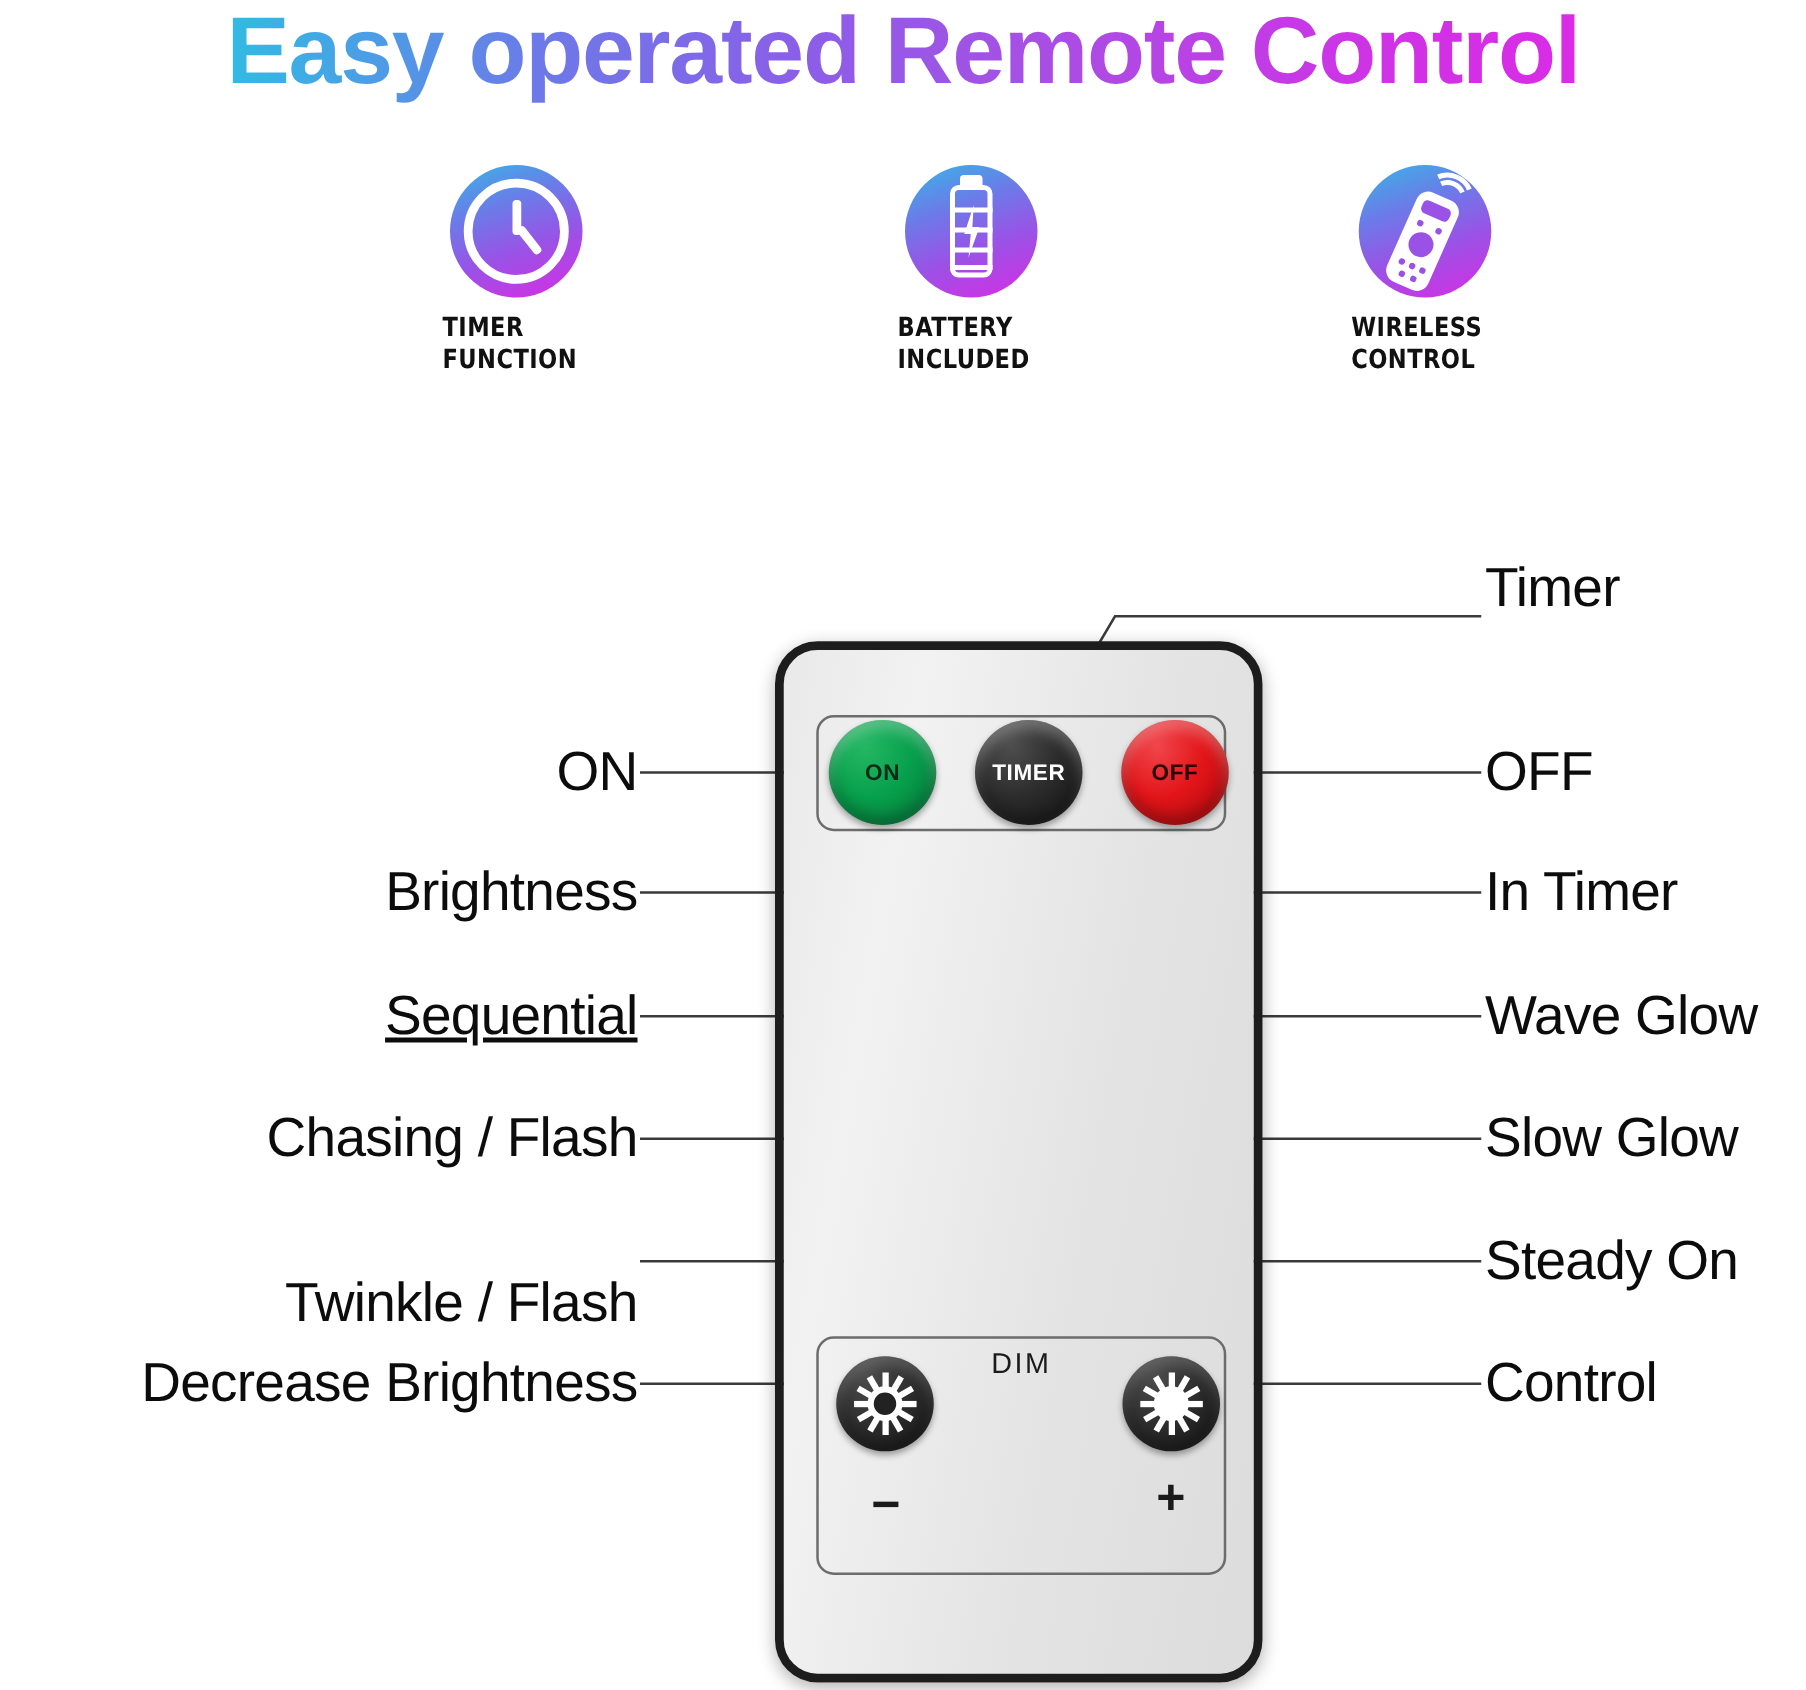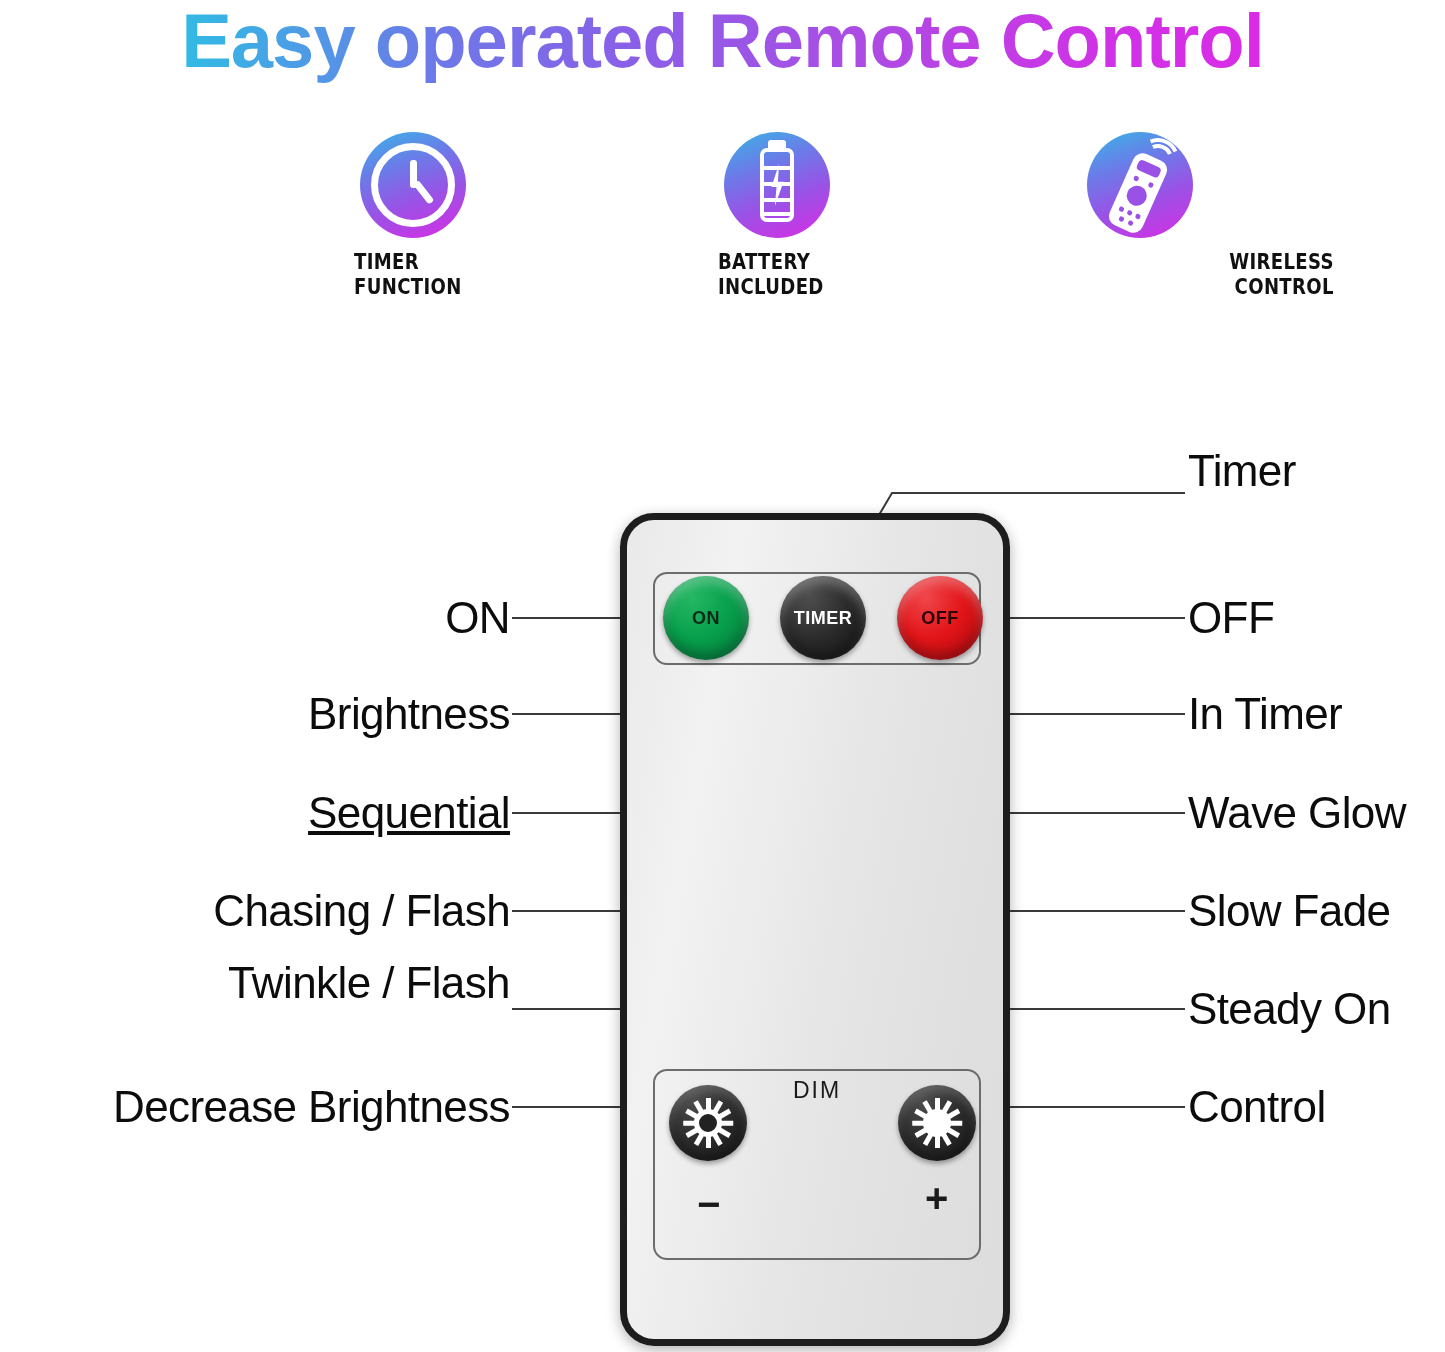--- a/index.html
+++ b/index.html
@@ -29,21 +29,21 @@
   .badge .circle{position:relative;width:106px;height:106px;margin-left:12px;}
   .badge .cap{
     margin-top:12px;margin-left:6px;
     font-size:21px;font-weight:bold;color:#111;
     letter-spacing:.4px;line-height:25px;
     font-family:"DejaVu Sans", sans-serif;
     transform:scaleX(.86);transform-origin:left center;
   }
   #badge-timer{left:348px;}
   #badge-battery{left:712px;}
-  #badge-wireless{left:1075px;text-align:right;}
+  #badge-wireless{left:1075px;}
 
   .grad-circle{
     position:absolute;inset:0;border-radius:50%;
     background:linear-gradient(160deg,#38b6e6 0%,#6a7ce8 32%,#9a52e6 62%,#d92ce4 100%);
   }
   .clock-ring{
     position:absolute;left:11px;top:11px;width:84px;height:84px;
     border-radius:50%;border:7px solid #ffffff;box-sizing:border-box;
   }
   .clock-h{position:absolute;background:#fff;border-radius:3px;}
@@ -215,28 +215,28 @@
 
   <svg class="diag" style="left:810px;top:455px;width:380px;height:170px;">
     <polyline points="10,160 82,38 375,38" fill="none" stroke="#3a3a3a" stroke-width="2"></polyline>
   </svg>
 </div>
 
 <div class="lbl l" style="left:210px;top:592px;width:300px;">ON</div>
 <div class="lbl l" style="left:110px;top:688px;width:400px;">Brightness</div>
 <div class="lbl l" style="left:110px;top:787px;width:400px;text-decoration:underline;">Sequential</div>
 <div class="lbl l" style="left:60px;top:885px;width:450px;">Chasing / Flash</div>
-<div class="lbl l" style="left:60px;top:957px;width:450px;">Twinkle / Flash</div>
+<div class="lbl l" style="left:60px;top:1017px;width:450px;">Twinkle / Flash</div>
 <div class="lbl l" style="left:4px;top:1081px;width:506px;">Decrease Brightness</div>
 
 <div class="lbl r" style="left:1188px;top:445px;">Timer</div>
 <div class="lbl r" style="left:1188px;top:592px;">OFF</div>
 <div class="lbl r" style="left:1188px;top:688px;">In Timer</div>
 <div class="lbl r" style="left:1188px;top:787px;">Wave Glow</div>
-<div class="lbl r" style="left:1188px;top:885px;">Slow Fade</div>
+<div class="lbl r" style="left:1188px;top:885px;">Slow Glow</div>
 <div class="lbl r" style="left:1188px;top:983px;">Steady On</div>
 <div class="lbl r" style="left:1188px;top:1081px;">Control</div>
 
 <div class="remote">
 
   <div class="grp" id="grp-power">
     <div class="btn btn-oval green" style="left:8px;top:2px;">
       <span class="cap">ON</span>
     </div>
     <div class="btn btn-oval black" style="left:125px;top:2px;">

